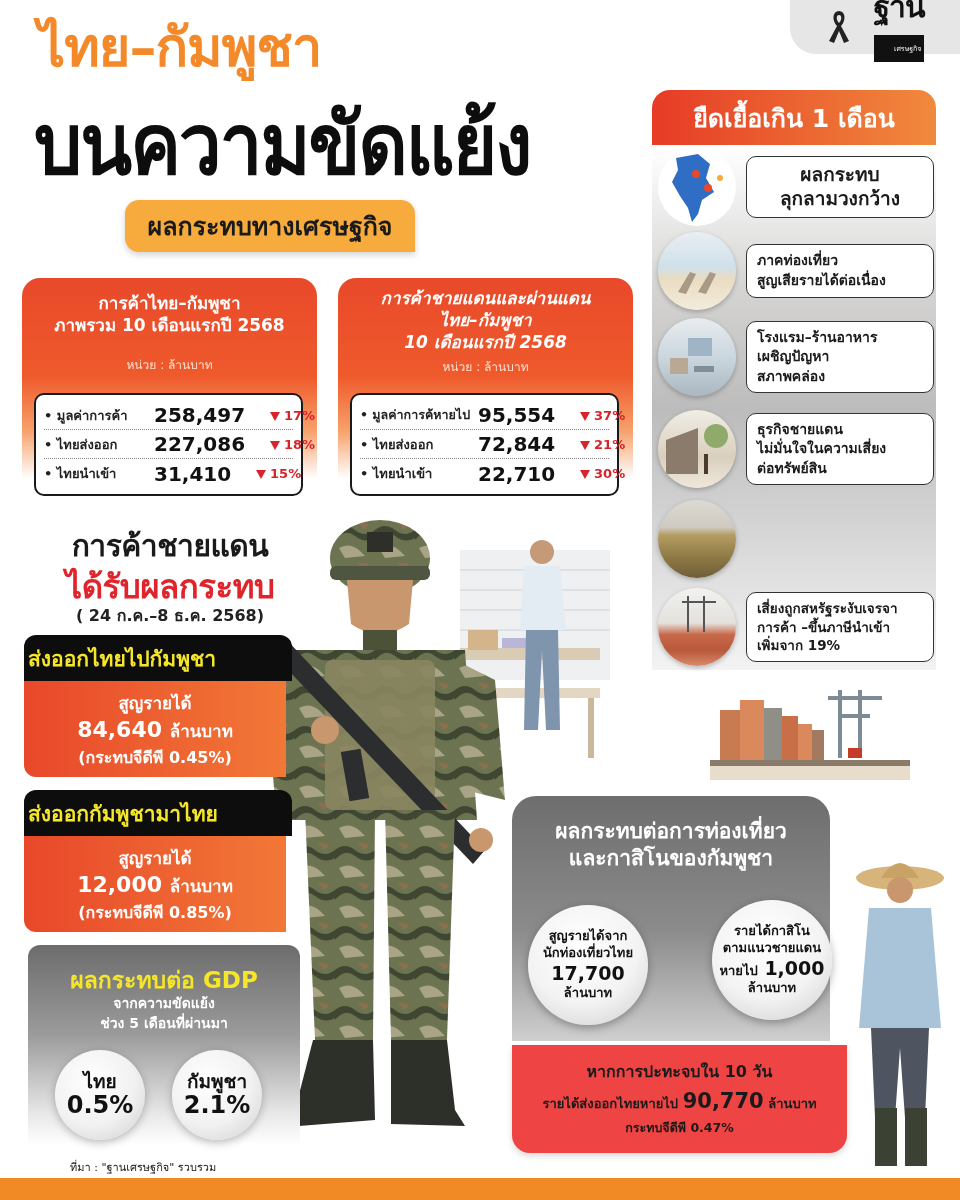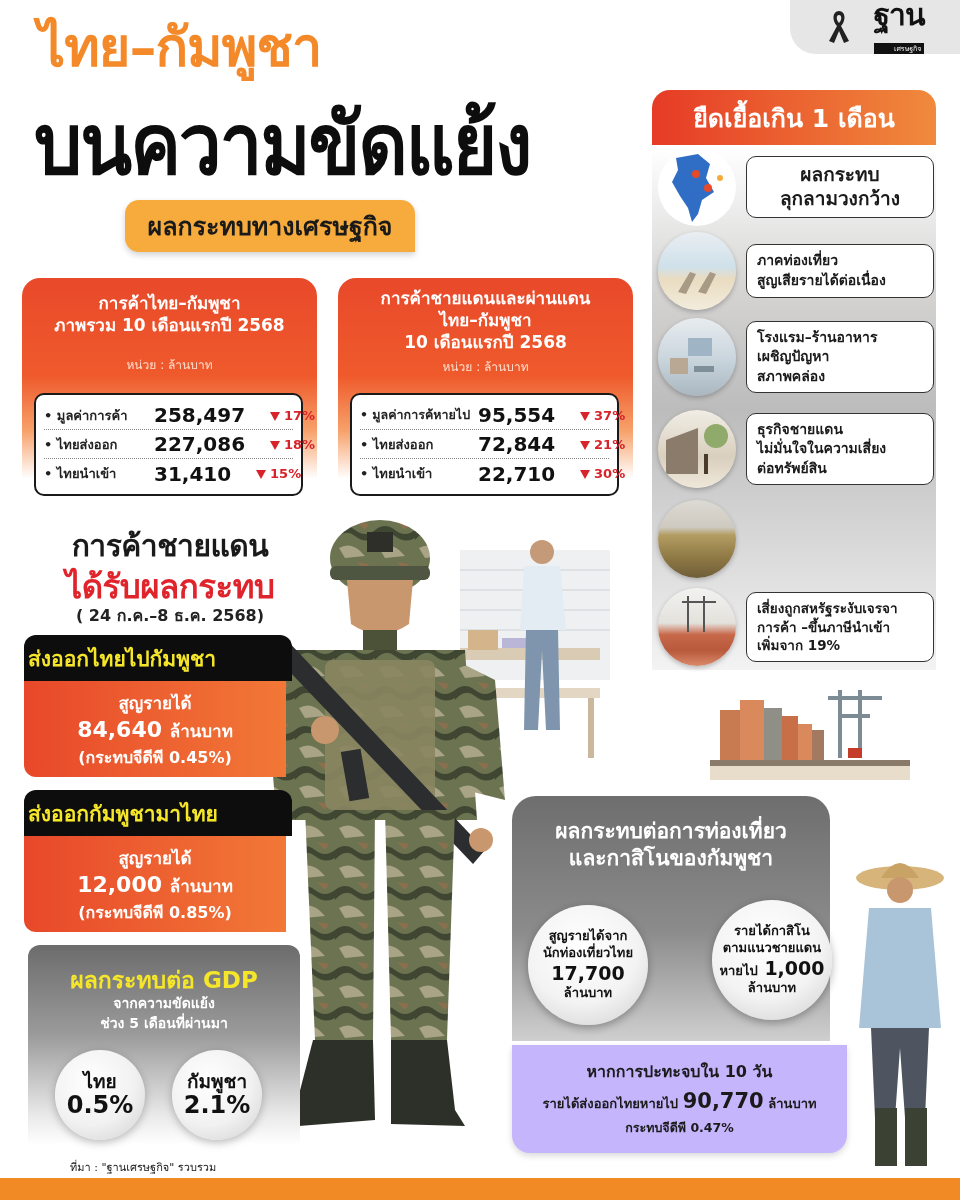--- a/index.html
+++ b/index.html
@@ -10,21 +10,21 @@
 
   
   .title-1 { left: 38px; top: 18px; font-size: 54px; font-weight: 900; color: #f4892a; letter-spacing: -1px; line-height: 1.1; }
   .title-2 { left: 34px; top: 98px; font-size: 76px; font-weight: 900; color: #0d0d0d; letter-spacing: -2px; line-height: 1.1; transform: scaleY(1.12); transform-origin: left top; }
   .subtitle-pill { left: 125px; top: 200px; width: 290px; height: 52px; background: #f7ab3c; border-radius: 14px 14px 0 14px; display: flex; align-items: center; justify-content: center; font-size: 25px; font-weight: 800; color: #1a1a1a; box-shadow: 0 3px 6px rgba(0,0,0,0.18); }
 
   
   .logo-box { left: 790px; top: 0; width: 170px; height: 54px; background: #e6e6e6; border-bottom-left-radius: 26px; display: flex; align-items: center; justify-content: center; gap: 22px; }
   .logo-ribbon { width: 26px; height: 36px; }
   .logo-text { font-size: 30px; font-weight: 900; color: #111; letter-spacing: -1px; line-height: 1; }
-  .logo-sub { font-size: 7px; color: #fff; background: #111; padding: 0 3px; margin-top: 13px; display: block; text-align: right; }
+  .logo-sub { font-size: 7px; color: #fff; background: #111; padding: 8px 3px; margin-top: 13px; display: block; text-align: right; }
 
   
   .trade-panel { top: 278px; width: 295px; height: 218px; border-radius: 18px 18px 0 0; background: linear-gradient(180deg, #e8492a 0%, #ef5a2c 45%, #f7a16a 70%, #ffffff 92%); }
   .trade-panel .ptitle { text-align: center; color: #fff; font-weight: 800; font-size: 17px; line-height: 1.32; padding-top: 14px; }
   .trade-panel .punit { text-align: center; color: #fde0cf; font-size: 12px; margin-top: 10px; }
   .trade-table { position: absolute; left: 12px; right: 14px; bottom: 0; background: #fff; border: 2px solid #1a1a1a; border-radius: 10px; padding: 6px 8px; }
   .trow { display: flex; align-items: center; height: 29px; border-bottom: 1px dotted #888; }
   .trow:last-child { border-bottom: none; }
   .trow .tlabel { flex: 0 0 110px; font-size: 13px; font-weight: 700; color: #222; }
   .trow .tval { flex: 1; text-align: right; font-size: 20px; font-weight: 900; color: #111; padding-right: 14px; }
@@ -62,21 +62,21 @@
   .source { left: 70px; top: 1158px; font-size: 11px; color: #222; }
 
   
   .tour-panel { left: 512px; top: 796px; width: 318px; height: 245px; background: linear-gradient(180deg, #6e6e6e 0%, #8b8b8b 55%, #cfcfcf 100%); border-radius: 24px 24px 0 0; }
   .tour-title { left: 512px; width: 318px; top: 818px; text-align: center; color: #fff; font-size: 21px; font-weight: 800; line-height: 1.3; }
   .tour-circle { width: 120px; height: 120px; border-radius: 50%; background: radial-gradient(circle at 45% 35%, #ffffff 0%, #f3f3f3 55%, #cdcdcd 100%); box-shadow: 0 3px 8px rgba(0,0,0,0.3); display: flex; flex-direction: column; align-items: center; justify-content: center; text-align: center; color: #111; }
   .tour-circle .t1 { font-size: 13px; font-weight: 800; line-height: 1.3; }
   .tour-circle .t2 { font-size: 19px; font-weight: 900; line-height: 1.2; }
   .tour-circle .t3 { font-size: 13px; font-weight: 800; line-height: 1.3; }
 
-  .ceasefire { left: 512px; top: 1045px; width: 335px; height: 108px; background: #c4b5fd; border-radius: 0 0 18px 18px; box-shadow: 0 3px 6px rgba(0,0,0,0.15); text-align: center; color: #1a1a1a; padding-top: 14px; }
+  .ceasefire { left: 512px; top: 1045px; width: 335px; height: 108px; background: #ef4444; border-radius: 0 0 18px 18px; box-shadow: 0 3px 6px rgba(0,0,0,0.15); text-align: center; color: #1a1a1a; padding-top: 14px; }
   .ceasefire .c1 { font-size: 16px; font-weight: 800; }
   .ceasefire .c2 { font-size: 13px; font-weight: 800; margin-top: 5px; }
   .ceasefire .c2 b { font-size: 21px; font-weight: 900; }
   .ceasefire .c3 { font-size: 12.5px; font-weight: 700; margin-top: 4px; }
 
   .bottom-bar { left: 0; top: 1178px; width: 960px; height: 22px; background: #f18a25; }
 
   
   .illus { pointer-events: none; }
 </style>
@@ -118,21 +118,21 @@
     </div>
     <div class="trow">
       <span class="tlabel">• ไทยนำเข้า</span>
       <span class="tval">31,410</span>
       <span class="tpct"><i class="tri"></i><span>15%</span></span>
     </div>
   </div>
 </div>
 
 <div class="abs trade-panel" style="left:338px;">
-  <div class="ptitle" style="padding-top:10px; line-height:1.28;">
+  <div class="ptitle" style="padding-top:10px; line-height:1.28;font-style:italic;">
     <div>การค้าชายแดนและผ่านแดน</div>
     <div>ไทย–กัมพูชา</div>
     <div>10 เดือนแรกปี 2568</div>
   </div>
   <div class="punit" style="margin-top:4px;">หน่วย : ล้านบาท</div>
   <div class="trade-table">
     <div class="trow">
       <span class="tlabel" style="flex-basis:118px;font-size:12.5px;">• มูลค่าการค้หายไป</span>
       <span class="tval">95,554</span>
       <span class="tpct"><i class="tri"></i><span>37%</span></span>

